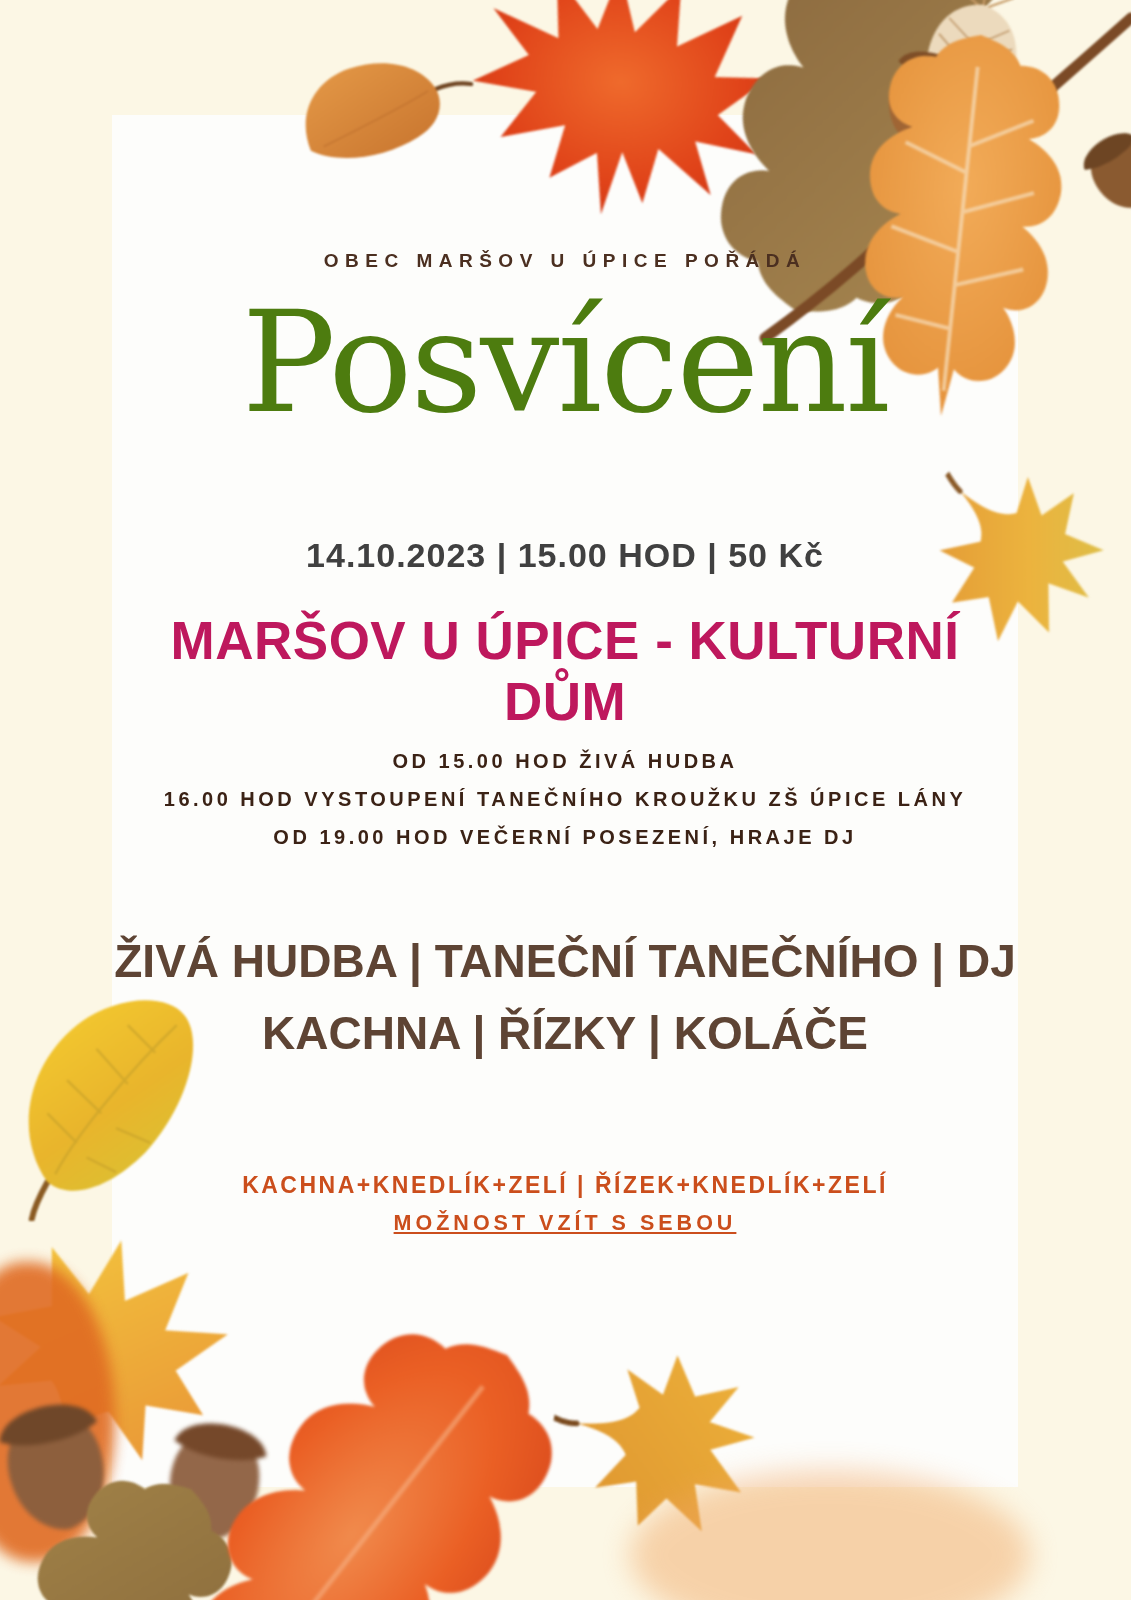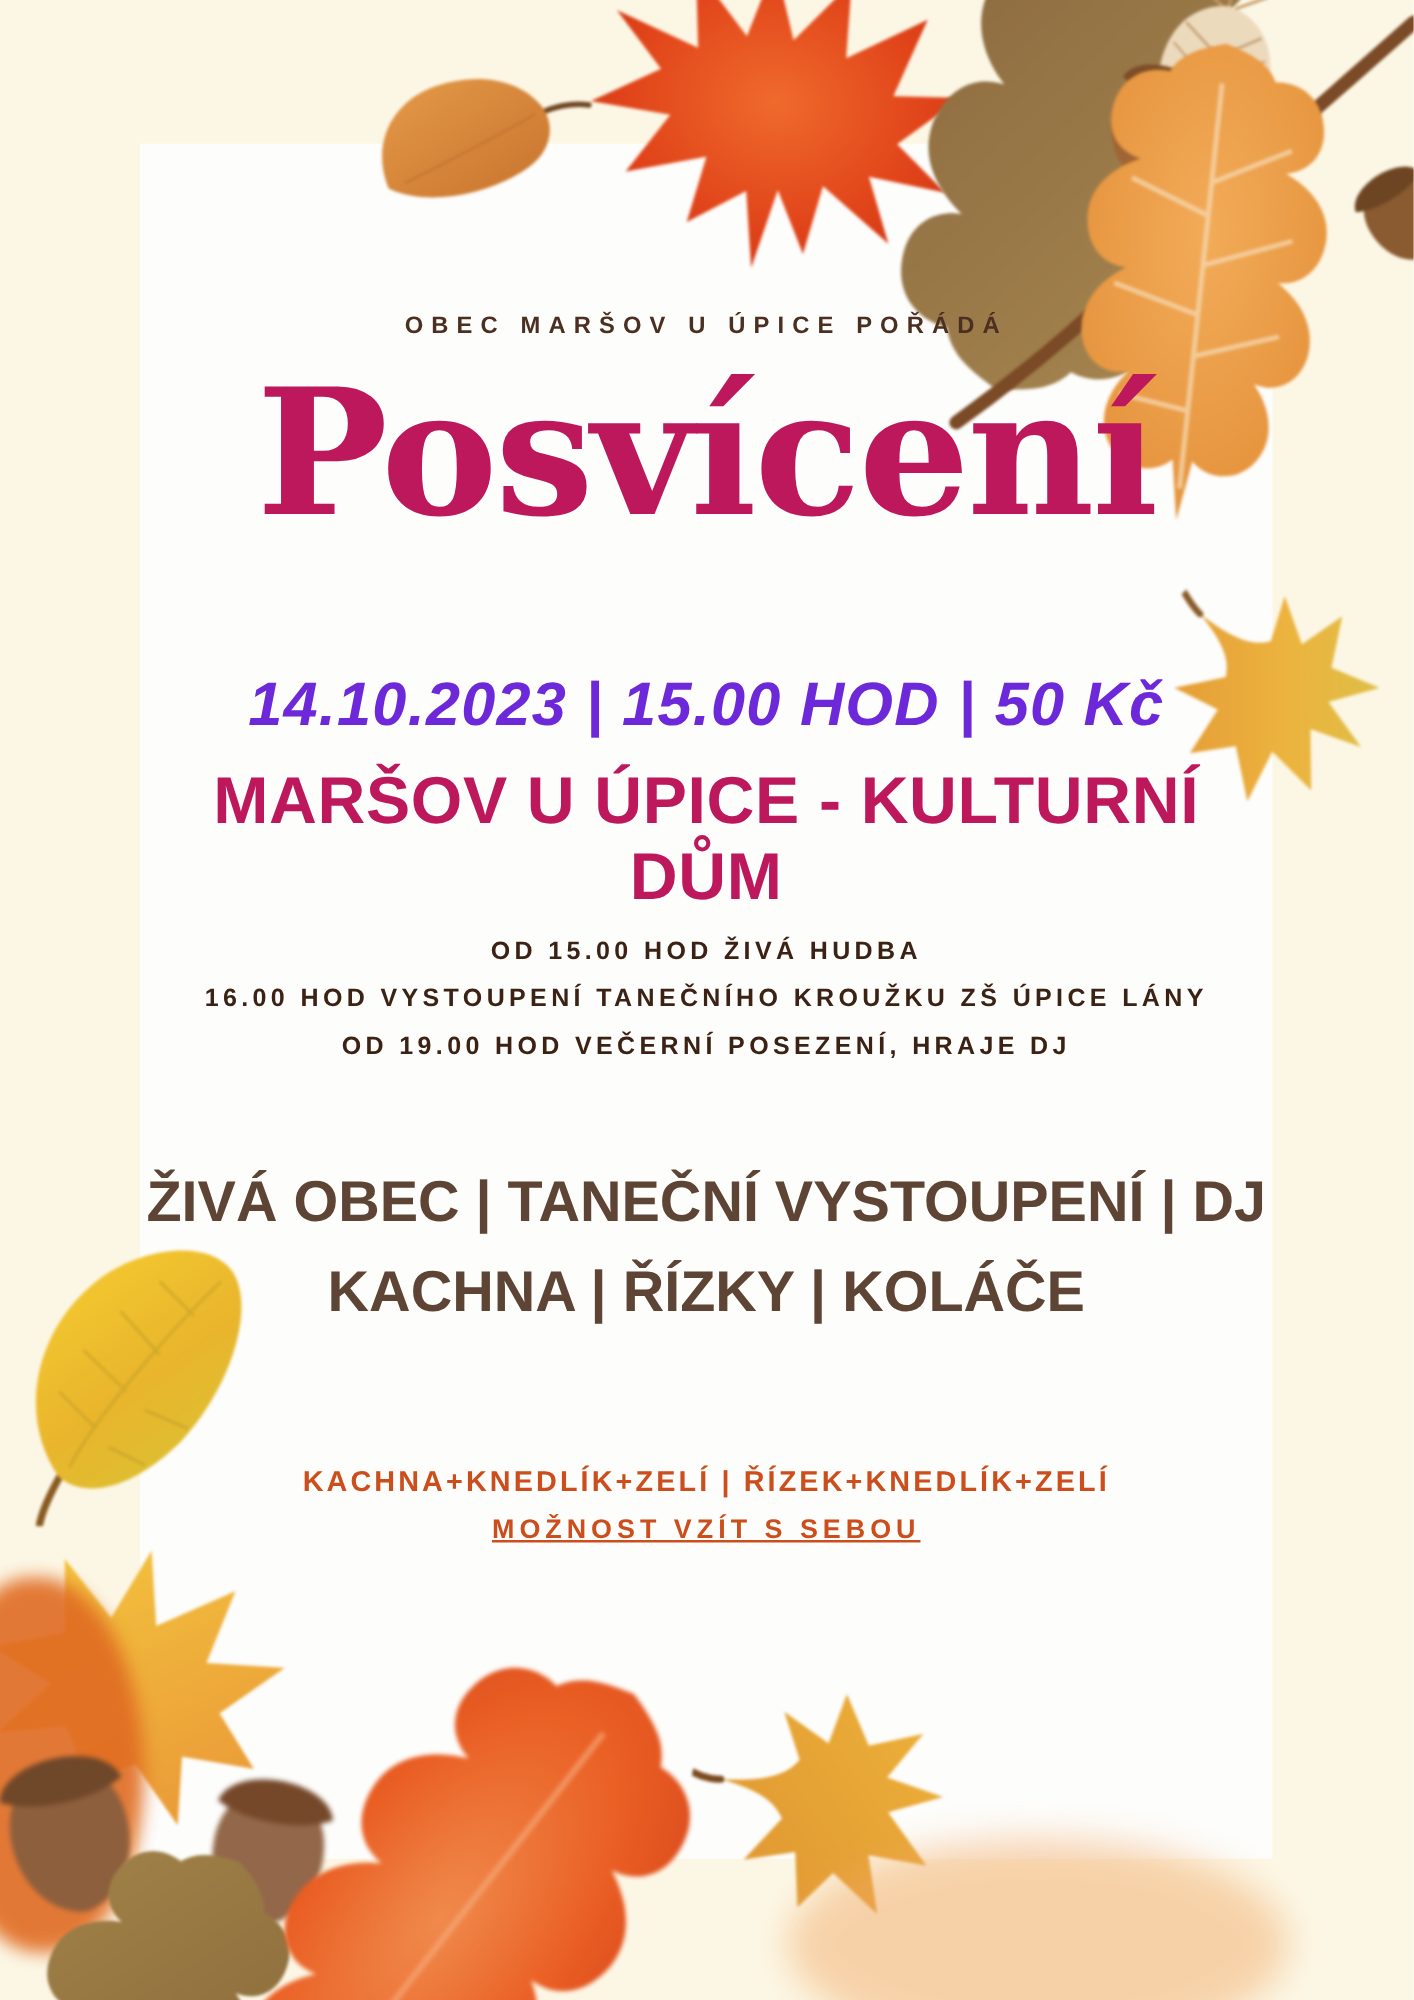--- a/index.html
+++ b/index.html
@@ -6,23 +6,23 @@
   body{width:1131px;height:1600px;}
   .poster{position:relative;width:1131px;height:1600px;background:#fcf7e5;overflow:hidden;
           font-family:"Liberation Sans",sans-serif;}
   .panel{position:absolute;left:112px;top:115px;width:906px;height:1372px;background:#fdfdfb;z-index:1;}
   .leaf{position:absolute;filter:blur(1.1px);z-index:2;}
   .wash{position:absolute;z-index:2;}
   .content{position:absolute;left:112px;top:0;width:906px;height:1600px;z-index:3;text-align:center;}
   .kicker{position:absolute;left:0;width:100%;top:250px;font-size:19px;font-weight:600;
           letter-spacing:6.5px;color:#4b2f20;}
   .title{position:absolute;left:0;width:100%;top:286px;margin:0;font-family:"DejaVu Serif",serif;
-         font-weight:700;font-size:140px;line-height:1.1;color:#be185d;letter-spacing:-2px;}
-  .dateline{position:absolute;left:0;width:100%;top:536px;font-size:49px;font-weight:700;
-            color:#6d28d9;letter-spacing:1px;font-style:italic;}
+         font-weight:400;font-size:140px;line-height:1.1;color:#4d7c0f;letter-spacing:-2px;}
+  .dateline{position:absolute;left:0;width:100%;top:536px;font-size:34px;font-weight:700;
+            color:#404040;letter-spacing:1px;}
   .venue{position:absolute;left:0;width:100%;top:610px;font-size:53px;font-weight:700;
          color:#be185d;letter-spacing:0.5px;}
   .schedule{position:absolute;left:-40px;width:986px;top:742px;font-size:20px;font-weight:700;
             color:#3b2215;letter-spacing:3.5px;line-height:38px;}
   .highlights{position:absolute;left:0;width:100%;top:925px;font-size:46px;font-weight:800;
               color:#5e4434;line-height:72px;letter-spacing:0;}
   .reservation{position:absolute;left:-40px;width:986px;top:1166px;font-size:23px;font-weight:700;
                color:#cb4e1c;letter-spacing:2.5px;line-height:38px;}
   .reservation .last{font-size:21.5px;letter-spacing:4px;text-decoration:underline;}
 </style>
@@ -210,21 +210,21 @@
     <div class="dateline">14.10.2023 | 15.00 HOD | 50 Kč</div>
     <div class="venue">MARŠOV U ÚPICE - KULTURNÍ DŮM</div>
 
     <div class="schedule">
       <div>OD 15.00 HOD ŽIVÁ HUDBA</div>
       <div>16.00 HOD VYSTOUPENÍ TANEČNÍHO KROUŽKU ZŠ ÚPICE LÁNY</div>
       <div>OD 19.00 HOD VEČERNÍ POSEZENÍ, HRAJE DJ</div>
     </div>
 
     <div class="highlights">
-      <div>ŽIVÁ OBEC | TANEČNÍ VYSTOUPENÍ | DJ</div>
+      <div>ŽIVÁ HUDBA | TANEČNÍ TANEČNÍHO | DJ</div>
       <div>KACHNA | ŘÍZKY | KOLÁČE</div>
     </div>
 
     <div class="reservation">
       <div>KACHNA+KNEDLÍK+ZELÍ | ŘÍZEK+KNEDLÍK+ZELÍ</div>
       <div class="last">MOŽNOST VZÍT S SEBOU</div>
     </div>
   </div>
 
 </div>

